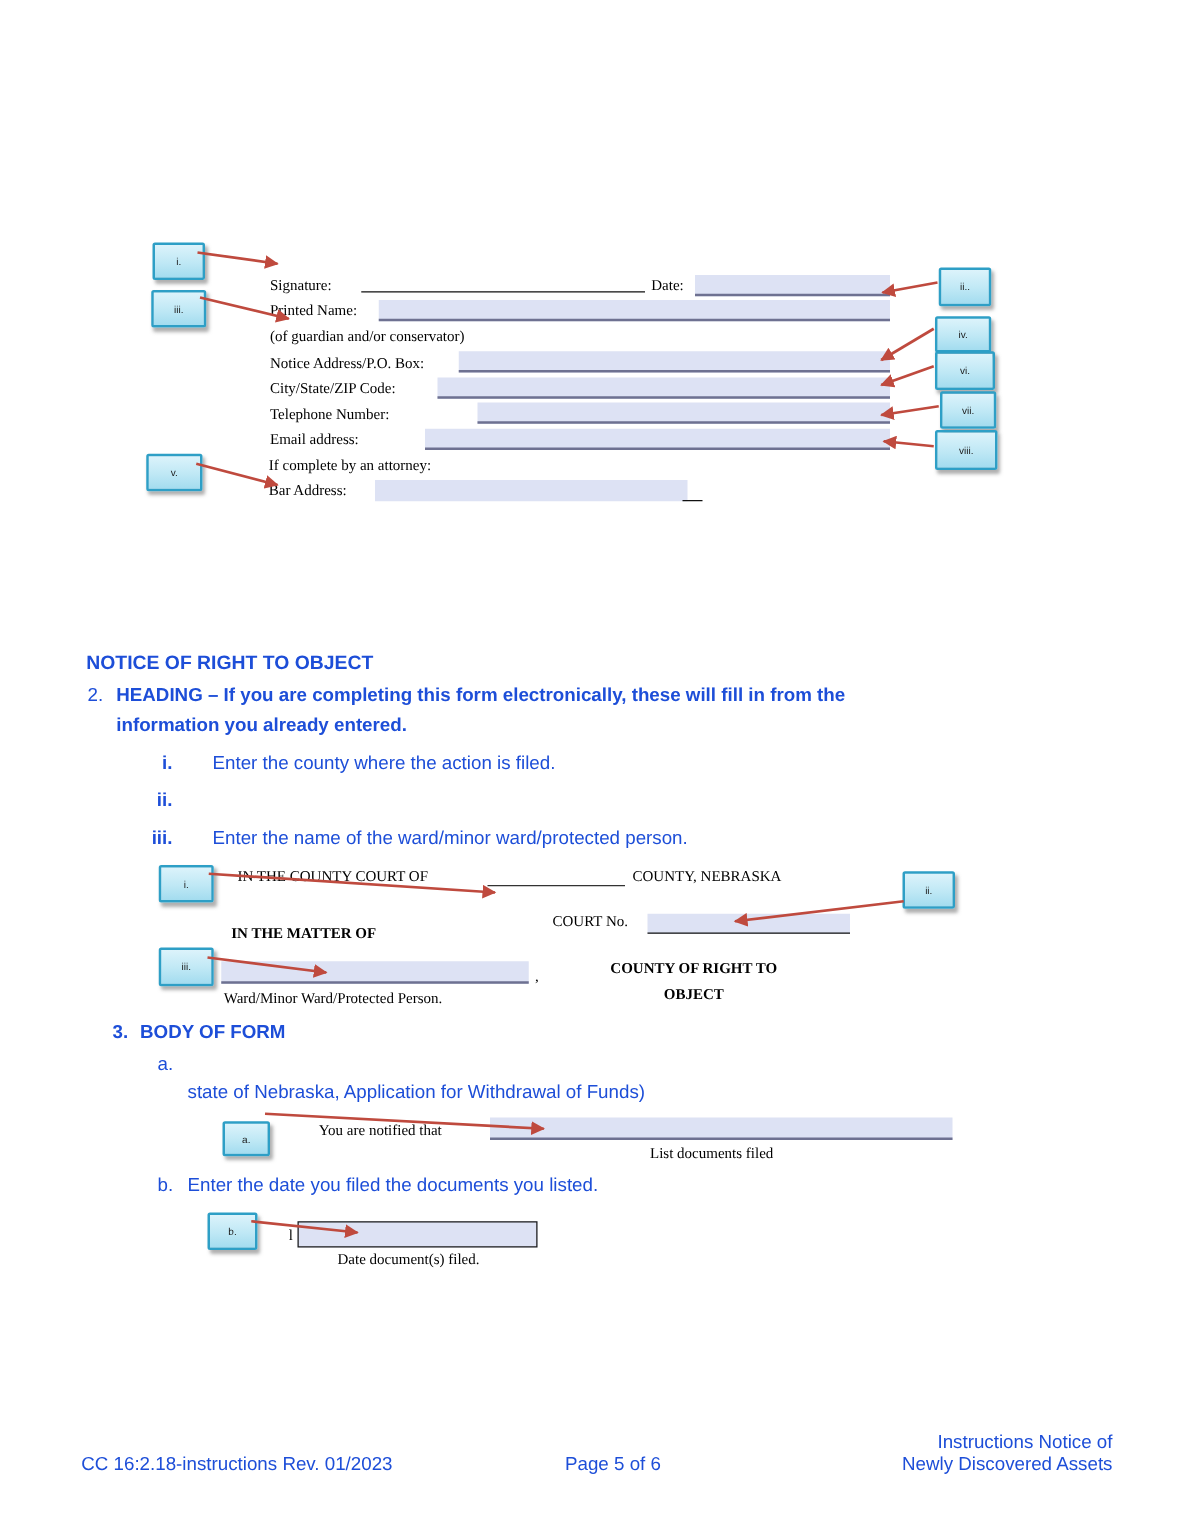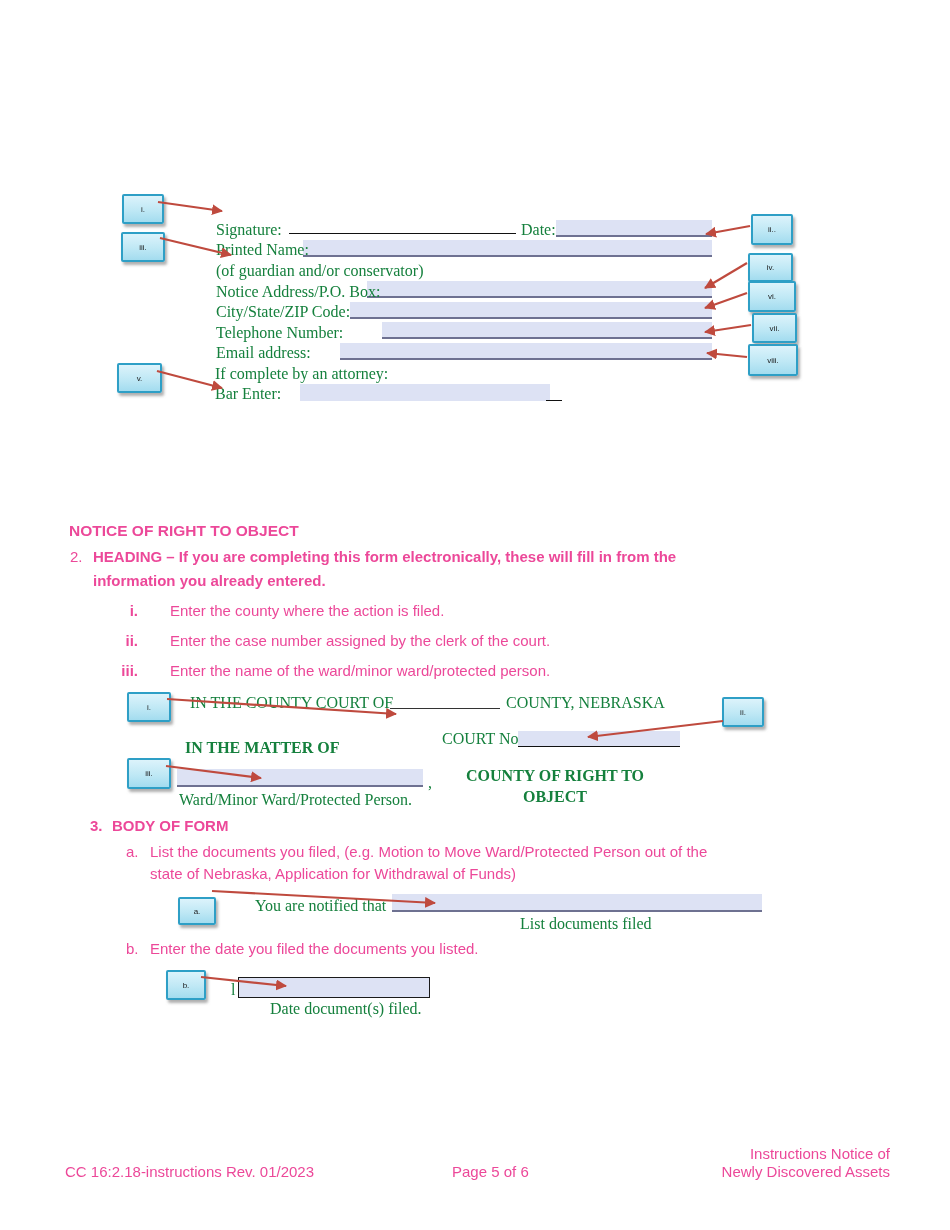--- a/index.html
+++ b/index.html
@@ -1,22 +1,22 @@
 <!DOCTYPE html>
 <html><head>
 <meta charset="utf-8">
 <style>
   html,body{margin:0;padding:0;background:#fff;}
   .page{position:relative;width:950px;height:1230px;background:#ffffff;overflow:hidden;
         font-family:"Liberation Sans",sans-serif;}
   
-  .ser{position:absolute;font-family:"Liberation Serif",serif;font-size:16px;color:#15803d;white-space:nowrap;}
+  .ser{position:absolute;font-family:"Liberation Serif",serif;font-size:12px;color:#000000;white-space:nowrap;}
   .serb{font-weight:bold;}
   
-  .sans{position:absolute;font-family:"Liberation Sans",sans-serif;font-size:15px;color:#ec4899;white-space:nowrap;}
+  .sans{position:absolute;font-family:"Liberation Sans",sans-serif;font-size:15px;color:#1d4ed8;white-space:nowrap;}
   .b{font-weight:bold;}
   
   .field{position:absolute;background:#dde2f4;border-bottom:2px solid #6e7191;height:15px;}
   .blank{position:absolute;border-bottom:1.4px solid #111;}
   .casefield{position:absolute;background:#dde2f4;border-bottom:1.6px solid #111;height:15px;}
   .datebox{position:absolute;background:#dde2f4;border:1.6px solid #1a1a1a;}
   
   .co{position:absolute;background:linear-gradient(180deg,#dcf3fb 0%,#bfe8f5 55%,#a3dcef 100%);
       border:2.5px solid #2e9fc6;border-radius:2px;
       box-shadow:2px 3px 3px rgba(110,110,110,.55);
@@ -42,21 +42,21 @@
 
   <div class="ser" style="left:216px;top:221px">Signature:</div>
   <div class="ser" style="left:521px;top:221px">Date:</div>
   <div class="ser" style="left:216px;top:241px">Printed Name:</div>
   <div class="ser" style="left:216px;top:262px">(of guardian and/or conservator)</div>
   <div class="ser" style="left:216px;top:283px">Notice Address/P.O. Box:</div>
   <div class="ser" style="left:216px;top:303px">City/State/ZIP Code:</div>
   <div class="ser" style="left:216px;top:324px">Telephone Number:</div>
   <div class="ser" style="left:216px;top:344px">Email address:</div>
   <div class="ser" style="left:215px;top:365px">If complete by an attorney:</div>
-  <div class="ser" style="left:215px;top:385px">Bar Enter:</div>
+  <div class="ser" style="left:215px;top:385px">Bar Address:</div>
 
   <div class="co" style="left:122px;top:194px;width:38px;height:26px">
       <span>i.</span>
     </div>
   <div class="co" style="left:121px;top:232px;width:40px;height:26px">
       <span>iii.</span>
     </div>
   <div class="co" style="left:117px;top:363px;width:41px;height:26px">
       <span>v.</span>
     </div>
@@ -78,21 +78,20 @@
 
   <div class="sans b" style="left:69px;top:522px;font-size:15.5px">NOTICE OF RIGHT TO OBJECT</div>
 
   <div class="sans" style="left:70px;top:548px">2.</div>
   <div class="sans b" style="left:93px;top:548px">HEADING – If you are completing this form electronically, these will fill in from the</div>
   <div class="sans b" style="left:93px;top:572px">information you already entered.</div>
 
   <div class="sans b" style="left:106px;top:602px;width:32px;text-align:right">i.</div>
   <div class="sans" style="left:170px;top:602px">Enter the county where the action is filed.</div>
   <div class="sans b" style="left:106px;top:632px;width:32px;text-align:right">ii.</div>
-  <div class="sans" style="left:170px;top:632px">Enter the case number assigned by the clerk of the court.</div>
   <div class="sans b" style="left:106px;top:662px;width:32px;text-align:right">iii.</div>
   <div class="sans" style="left:170px;top:662px">Enter the name of the ward/minor ward/protected person.</div>
 
   <div class="ser" style="left:190px;top:694px">IN THE COUNTY COURT OF</div>
   <div class="blank" style="left:390px;top:695px;width:110px;height:13px;border-bottom-width:1.2px;border-bottom-color:#333"></div>
   <div class="ser" style="left:506px;top:694px">COUNTY, NEBRASKA</div>
 
   <div class="ser serb" style="left:185px;top:739px">IN THE MATTER OF</div>
   <div class="ser" style="left:442px;top:730px">COURT No.</div>
   <div class="casefield" style="left:518px;top:731px;width:162px"></div>
@@ -111,21 +110,20 @@
       <span>ii.</span>
     </div>
   <div class="co" style="left:127px;top:758px;width:40px;height:27px">
       <span>iii.</span>
     </div>
 
   <div class="sans b" style="left:90px;top:817px">3.</div>
   <div class="sans b" style="left:112px;top:817px">BODY OF FORM</div>
 
   <div class="sans" style="left:126px;top:843px">a.</div>
-  <div class="sans" style="left:150px;top:843px">List the documents you filed, (e.g. Motion to Move Ward/Protected Person out of the</div>
   <div class="sans" style="left:150px;top:865px">state of Nebraska, Application for Withdrawal of Funds)</div>
 
   <div class="field" style="left:392px;top:894px;width:370px;height:16px;border-bottom-width:2.5px"></div>
   <div class="ser" style="left:255px;top:897px">You are notified that</div>
   <div class="ser" style="left:520px;top:915px">List documents filed</div>
   <div class="co" style="left:178px;top:897px;width:34px;height:24px">
       <span>a.</span>
     </div>
 
   <div class="sans" style="left:126px;top:940px">b.</div>

